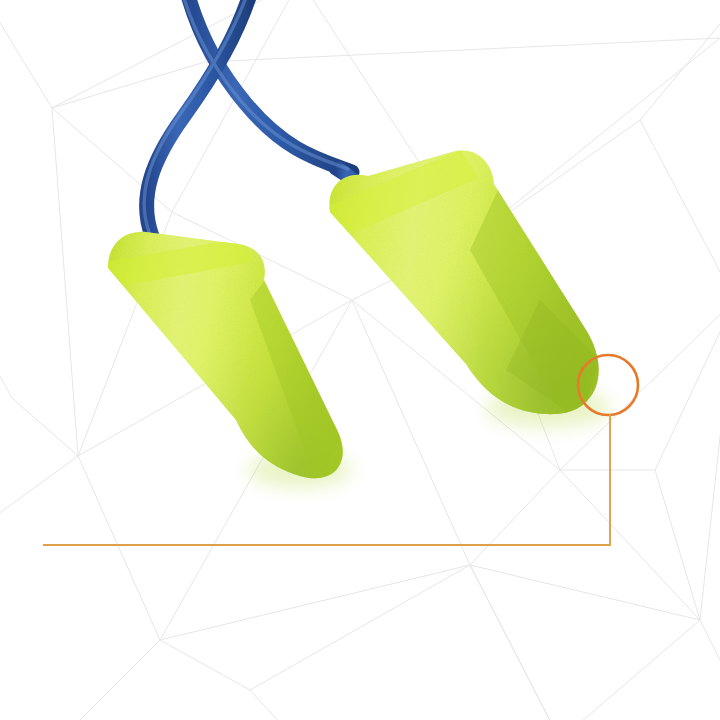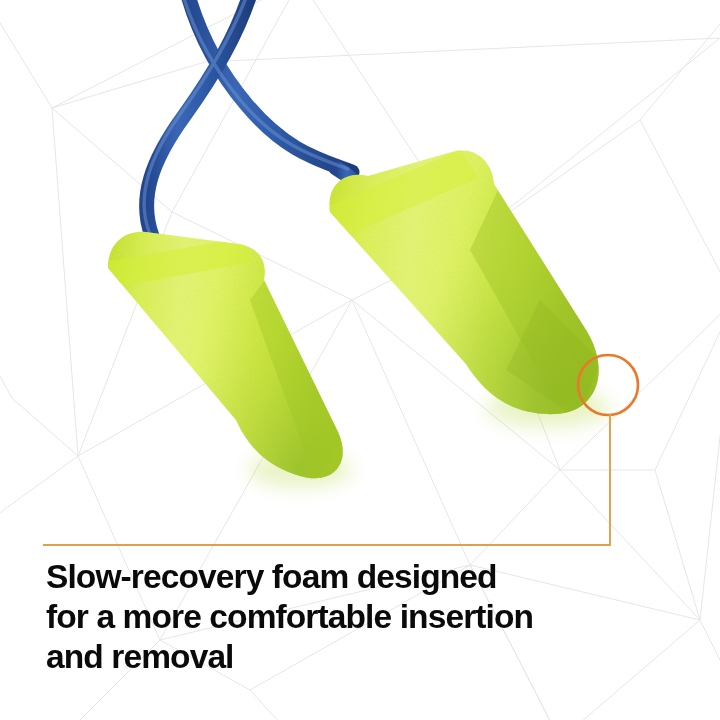--- a/index.html
+++ b/index.html
@@ -246,19 +246,14 @@
         <path d="M 540 300 L 600 360 L 580 420 L 506 370 Z" fill="#8FB41E" opacity="0.30"></path>
       </g>
     </g>
   </svg>
 
   <svg class="layer" id="callout-layer" viewBox="0 0 720 720">
     <circle cx="608" cy="385" r="30" fill="none" stroke="#E8792A" stroke-width="2.6"></circle>
     <path d="M 610 415 L 610 545 L 44 545" fill="none" stroke="#DFA04A" stroke-width="1.9" stroke-linecap="square"></path>
   </svg>
 
-  <div id="caption">
-    <span class="cap-line">Slow-recovery foam designed</span>
-    <span class="cap-line">for a more comfortable insertion</span>
-    <span class="cap-line">and removal</span>
-  </div>
 
 </div>
 
 </body></html>

